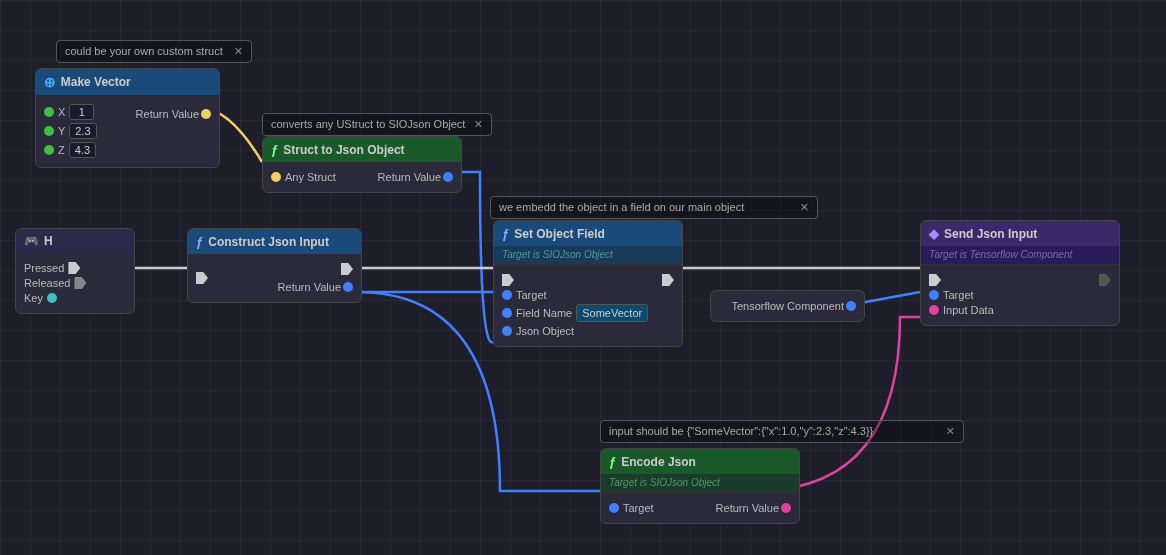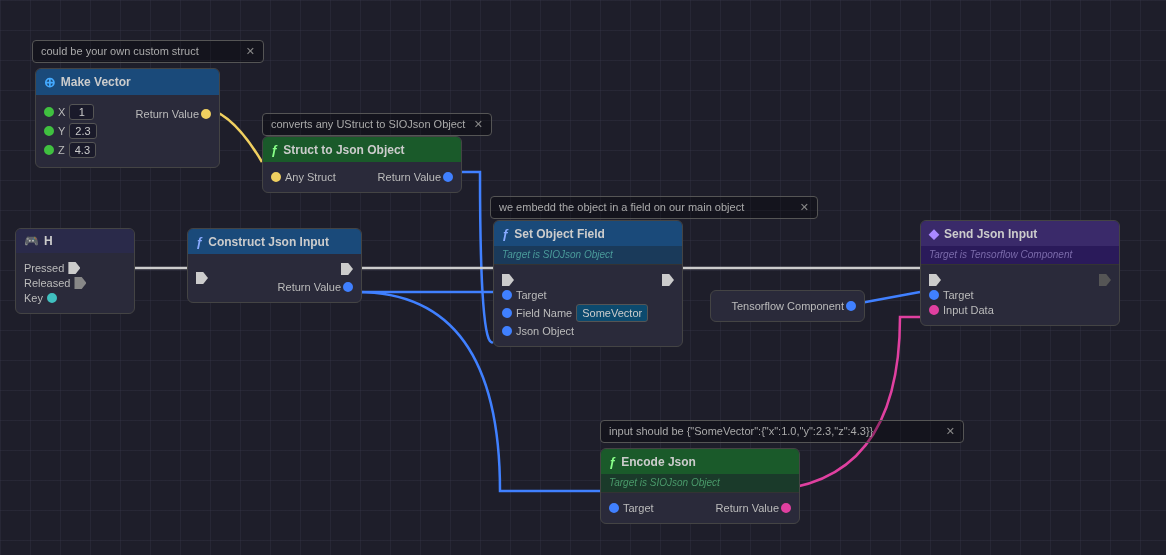--- a/index.html
+++ b/index.html
@@ -176,21 +176,21 @@
 
     <path d="M 357 292 Q 420 292 493 292" stroke="#4080ff" stroke-width="2.5" fill="none"></path>
 
     <path d="M 855 304 L 920 292" stroke="#4080ff" stroke-width="2.5" fill="none"></path>
 
     <path d="M 755 491 Q 900 491 900 317 Q 900 317 920 317" stroke="#e040a0" stroke-width="2.5" fill="none"></path>
 
     <path d="M 357 292 Q 500 292 500 491 Q 500 491 600 491" stroke="#4080ff" stroke-width="2.5" fill="none"></path>
   </svg>
 
-  <div class="comment-box" style="top:40px; left:32px; width:232px;">
+  <div class="comment-box" style="top:40px; left:56px; width:196px;">
     <span>could be your own custom struct</span>
     <span style="float:right; color:#888;">✕</span>
   </div>
 
   <div class="node" style="top:68px; left:35px; width:185px;">
     <div class="node-header blue">
       <span style="color:#4af; font-size:14px;">⊕</span>
       <span>Make Vector</span>
     </div>
     <div class="node-body">

